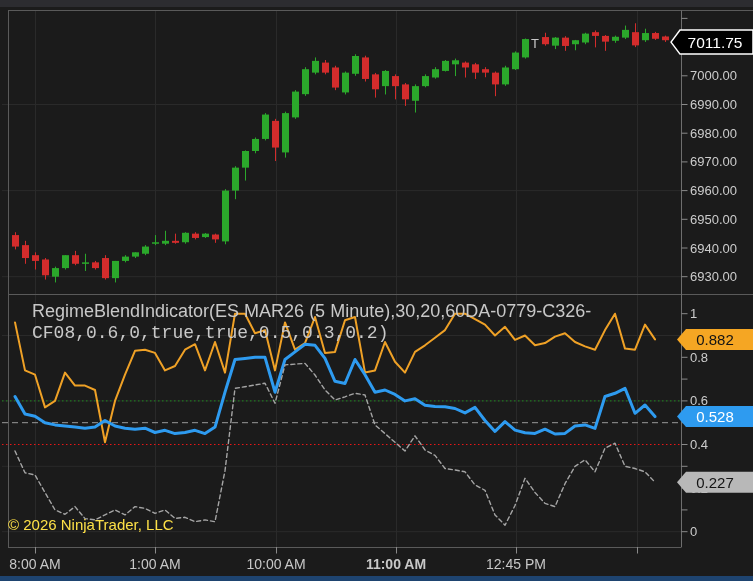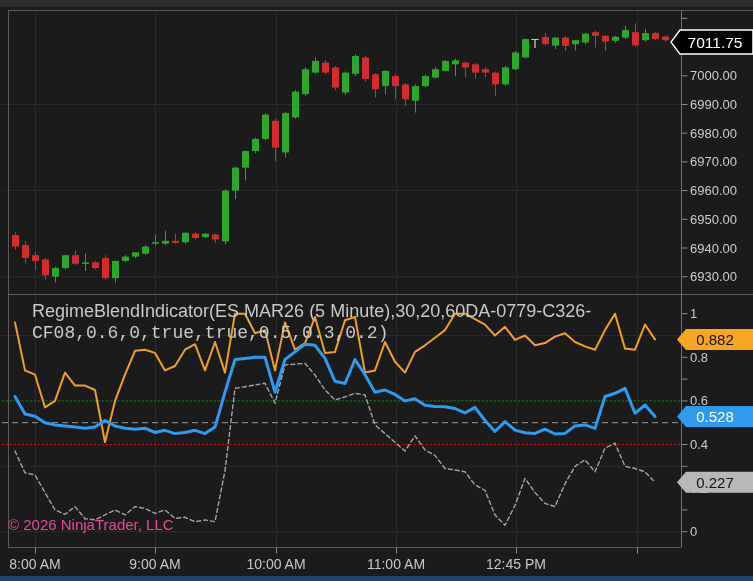--- a/index.html
+++ b/index.html
@@ -11,21 +11,21 @@
   .top-strip{position:absolute;left:0;top:0;width:753px;height:7px;background:#2C2C30;}
   .bottom-strip{position:absolute;left:0;top:576px;width:753px;height:5px;background:#1E4470;}
   #gfx{position:absolute;left:0;top:0;}
   .ind-label{
     position:absolute;left:8px;color:#C8C8C8;font-size:18px;line-height:18px;
     white-space:nowrap;pointer-events:none;margin-left:24px;
   }
   .ind-label-1{top:302px;}
   .ind-label-2{top:324px;font-family:Liberation Mono, monospace;}
   .copyright{
-    position:absolute;left:8px;top:516px;color:#ec4899;font-size:15px;white-space:nowrap;
+    position:absolute;left:8px;top:516px;color:#fde047;font-size:15px;white-space:nowrap;
   }
   .time-axis{position:absolute;left:0;top:548px;width:753px;height:26px;}
   .time-label{
     position:absolute;top:8px;transform:translateX(-50%);
     color:#C8C8C8;font-size:14px;white-space:nowrap;
   }
   .axis-hotspot{position:absolute;left:682px;width:71px;}
   svg text{font-family:"Liberation Sans","DejaVu Sans",sans-serif;}
 </style>
 </head>
@@ -262,22 +262,22 @@
   <div class="top-strip"></div>
   <div class="bottom-strip"></div>
 
   <div class="ind-label ind-label-1">RegimeBlendIndicator(ES MAR26 (5 Minute),30,20,60DA-0779-C326-</div>
   <div class="ind-label ind-label-2">CF08,0.6,0,true,true,0.5,0.3,0.2)</div>
 
   <div class="copyright">© 2026 NinjaTrader, LLC</div>
 
   <div class="time-axis" id="time-axis">
       <div class="time-label" style="left: 35px;">8:00 AM</div>
-      <div class="time-label" style="left: 155px;">9:00 AM</div>
+      <div class="time-label" style="left: 155px;">1:00 AM</div>
       <div class="time-label" style="left: 276px; text-align: right;">10:00 AM</div>
-      <div class="time-label" style="left: 396px;">11:00 AM</div>
+      <div class="time-label" style="left: 396px; font-weight: bold;">11:00 AM</div>
       <div class="time-label" style="left: 516px;">12:45 PM</div>
       <div class="time-label" style="left: 637px; margin-top: 40px;">1:00 PM</div>
     </div>
 
   <div class="axis-hotspot" style="top:11px;height:283px;"></div>
   <div class="axis-hotspot" style="top:295px;height:252px;"></div>
 </div>
 
 </body></html>

